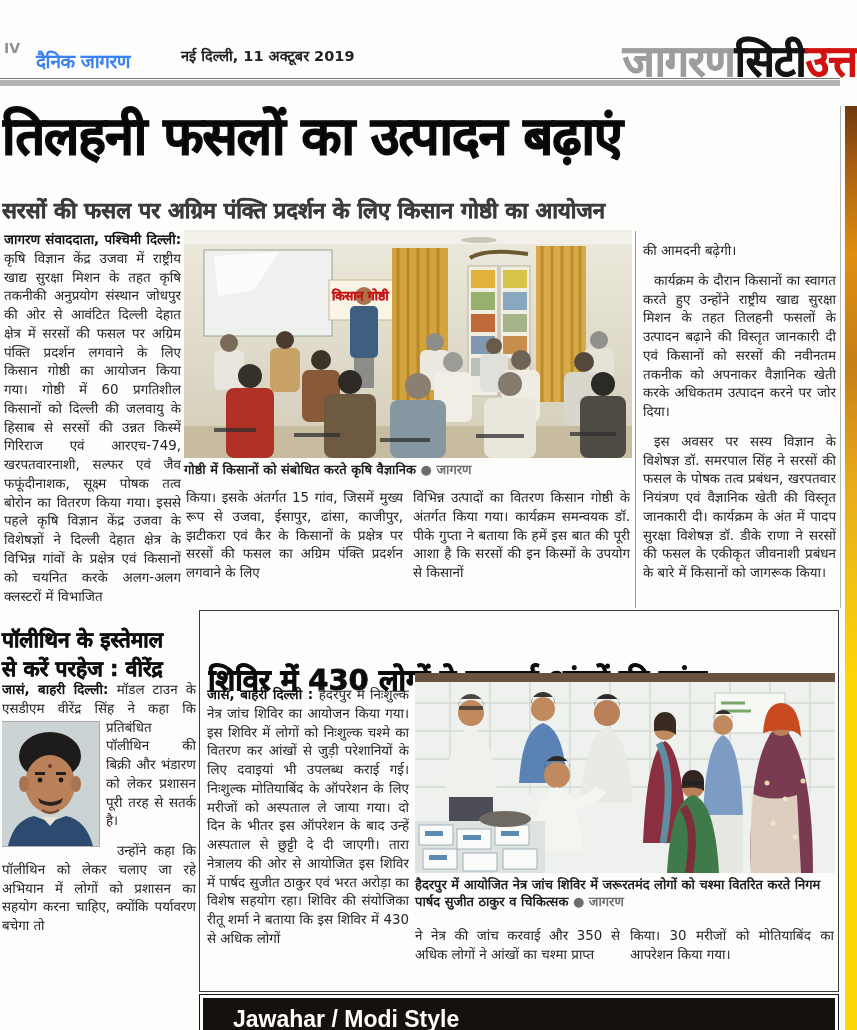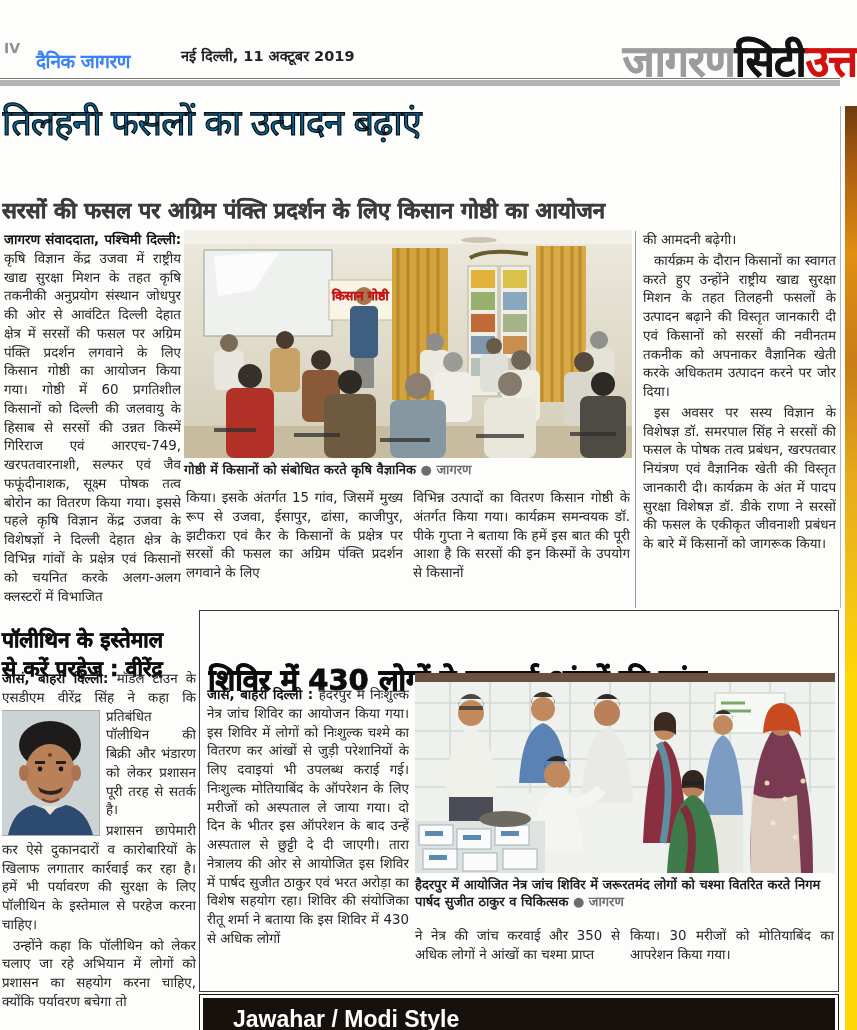--- a/index.html
+++ b/index.html
@@ -10,28 +10,28 @@
   .edition{left:4px;top:40px;font-size:14px;font-weight:bold;color:#8f8f8f;}
   .paper-logo{left:36px;top:41px;font-size:19px;font-weight:bold;color:#3b82f6;letter-spacing:-.5px;margin-top:7px;}
   .dateline{left:153px;top:45px;font-size:14.5px;font-weight:bold;color:#222;margin-left:28px;}
   .city-logo{right:0;top:30px;font-size:43px;font-weight:bold;letter-spacing:-1px;white-space:nowrap;-webkit-text-stroke:.6px;}
   .city-gray{color:#9d9d9d;-webkit-text-stroke-color:#9d9d9d;}
   .city-black{color:#141414;-webkit-text-stroke-color:#141414;}
   .city-red{color:#d21111;-webkit-text-stroke-color:#d21111;}
   .rule-thin{left:0;top:78px;width:840px;height:1px;background:#777;}
   .rule-gray{left:0;top:80px;width:840px;height:6px;background:#b3b3b3;}
   
-  .headline{left:2px;top:92px;width:838px;height:100px;font-size:36px;line-height:1.7;font-weight:normal;
-            color:#0369a1;-webkit-text-stroke:1.2px #0b0b0b;letter-spacing:-1px;white-space:nowrap;overflow:hidden;}
+  .headline{left:2px;top:92px;width:838px;height:100px;font-size:52px;line-height:1.7;font-weight:bold;
+            color:#000000;-webkit-text-stroke:1.2px #0b0b0b;letter-spacing:-1px;white-space:nowrap;overflow:hidden;}
   .subheadline{left:2px;top:194px;width:838px;height:32px;font-size:22px;font-weight:bold;color:#3c3c3c;
                -webkit-text-stroke:.4px #3c3c3c;white-space:nowrap;overflow:hidden;}
   
   .bodytext{font-size:13.4px;line-height:1.4;text-align:justify;color:#262626;overflow:hidden;}
   .byline{font-weight:bold;color:#111;}
-  .bodytext p{margin:0 0 2px 0;}
+  .bodytext p{margin:11px 0 2px 0;}
   .bodytext p.indent{text-indent:11px;}
   
   .a1c1{left:4px;top:231px;width:177px;height:378px;}
   .photo1{left:184px;top:230px;width:448px;height:228px;overflow:hidden;}
   .caption{font-size:13px;font-weight:bold;color:#1f1f1f;line-height:1.28;}
   .cap1{left:184px;top:462px;width:448px;height:22px;}
   .credit{color:#6d6d6d;font-weight:bold;}
   .a1c2{left:186px;top:489px;width:217px;height:118px;}
   .a1c3{left:413px;top:489px;width:217px;height:118px;}
   .vrule1{left:635px;top:231px;width:1px;height:377px;background:#9a9a9a;}
@@ -230,21 +230,20 @@
             <circle cx="38" cy="58" r="2.4" fill="#1c1814"></circle>
             <circle cx="59" cy="58" r="2.4" fill="#1c1814"></circle>
             <circle cx="48" cy="44" r="2" fill="#6e3a26"></circle>
             <path d="M36 76 q12 8 25 0 l-2 5 q-10 6 -21 0 z" fill="#2a2420"></path>
             <path d="M40 88 q8 6 17 0" stroke="#7e4a34" stroke-width="2.5" fill="none"></path>
             <path d="M6 124 q6 -26 26 -30 l16 6 16 -6 q20 4 27 30 z" fill="#2d4a70"></path>
             <path d="M40 95 l8 9 8 -9" fill="#e8e2d8"></path>
           </svg>
         </span><span>कि प्रतिबंधित पॉलीथिन की बिक्री और भंडारण को लेकर प्रशासन पूरी तरह से सतर्क है।</span>
     </p>
-    <p>प्रशासन छापेमारी कर ऐसे दुकानदारों व कारोबारियों के खिलाफ लगातार कार्रवाई कर रहा है। हमें भी पर्यावरण की सुरक्षा के लिए पॉलीथिन के इस्तेमाल से परहेज करना चाहिए।</p>
     <p class="indent">उन्होंने कहा कि पॉलीथिन को लेकर चलाए जा रहे अभियान में लोगों को प्रशासन का सहयोग करना चाहिए, क्योंकि पर्यावरण बचेगा तो</p>
   </div>
 
   <div class="abs a3-box"></div>
   <div class="abs a3-headline">शिविर में 430 लोगों ने करवाई आंखों की जांच</div>
   <div class="abs bodytext a3c1"><span class="byline">जासं, बाहरी दिल्ली : </span><span>हैदरपुर में निःशुल्क नेत्र जांच शिविर का आयोजन किया गया। इस शिविर में लोगों को निःशुल्क चश्मे का वितरण कर आंखों से जुड़ी परेशानियों के लिए दवाइयां भी उपलब्ध कराई गई। निःशुल्क मोतियाबिंद के ऑपरेशन के लिए मरीजों को अस्पताल ले जाया गया। दो दिन के भीतर इस ऑपरेशन के बाद उन्हें अस्पताल से छुट्टी दे दी जाएगी। तारा नेत्रालय की ओर से आयोजित इस शिविर में पार्षद सुजीत ठाकुर एवं भरत अरोड़ा का विशेष सहयोग रहा। शिविर की संयोजिका रीतू शर्मा ने बताया कि इस शिविर में 430 से अधिक लोगों</span></div>
 
   <div class="abs photo3">
     <svg width="420" height="200" viewBox="0 0 420 200">
       <rect width="420" height="200" fill="#eef1ee"></rect>

